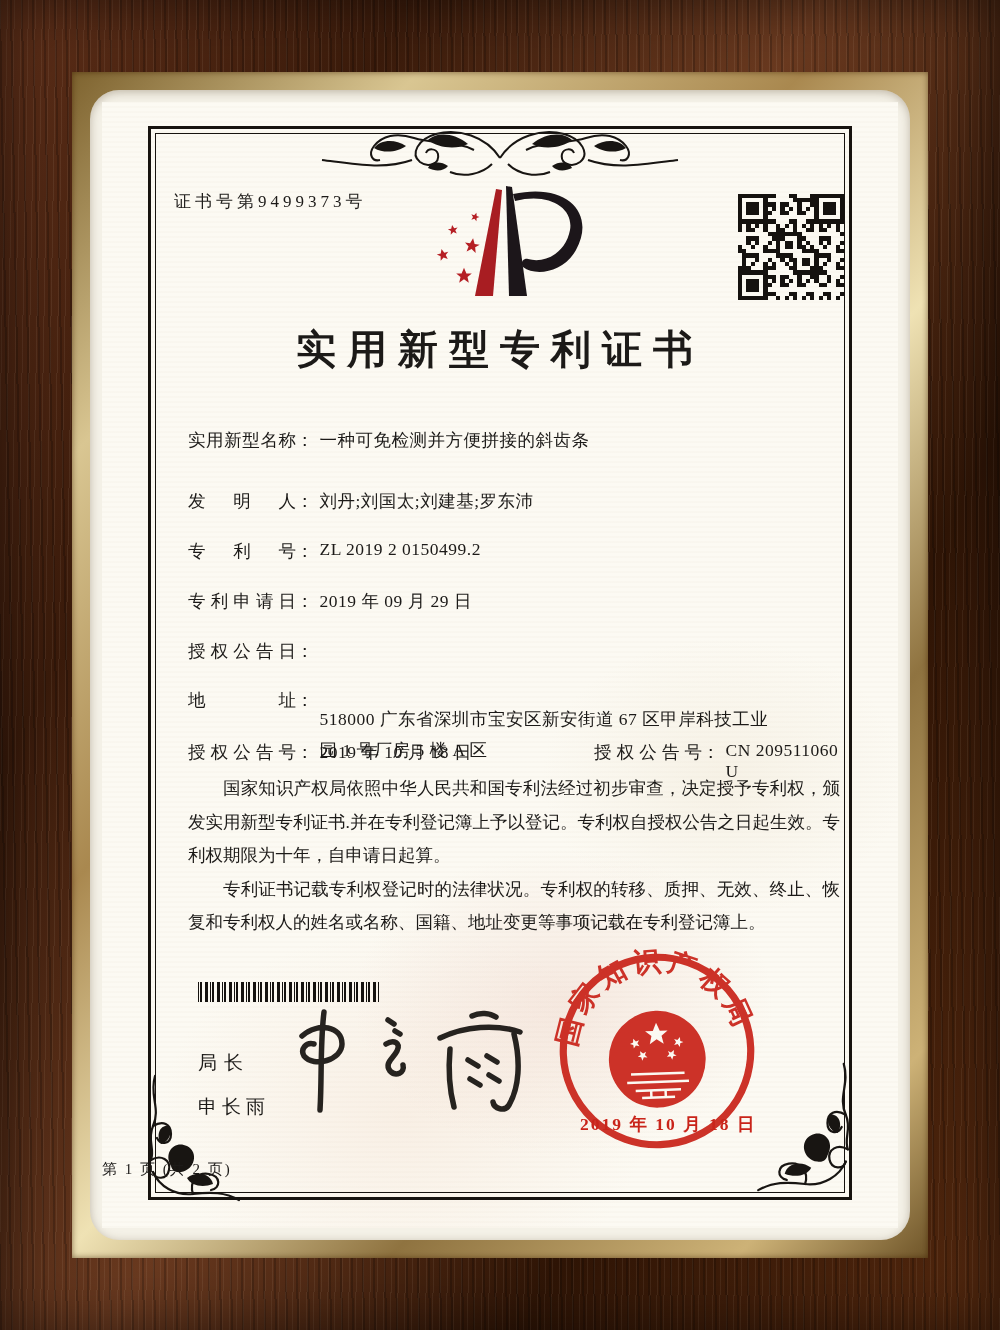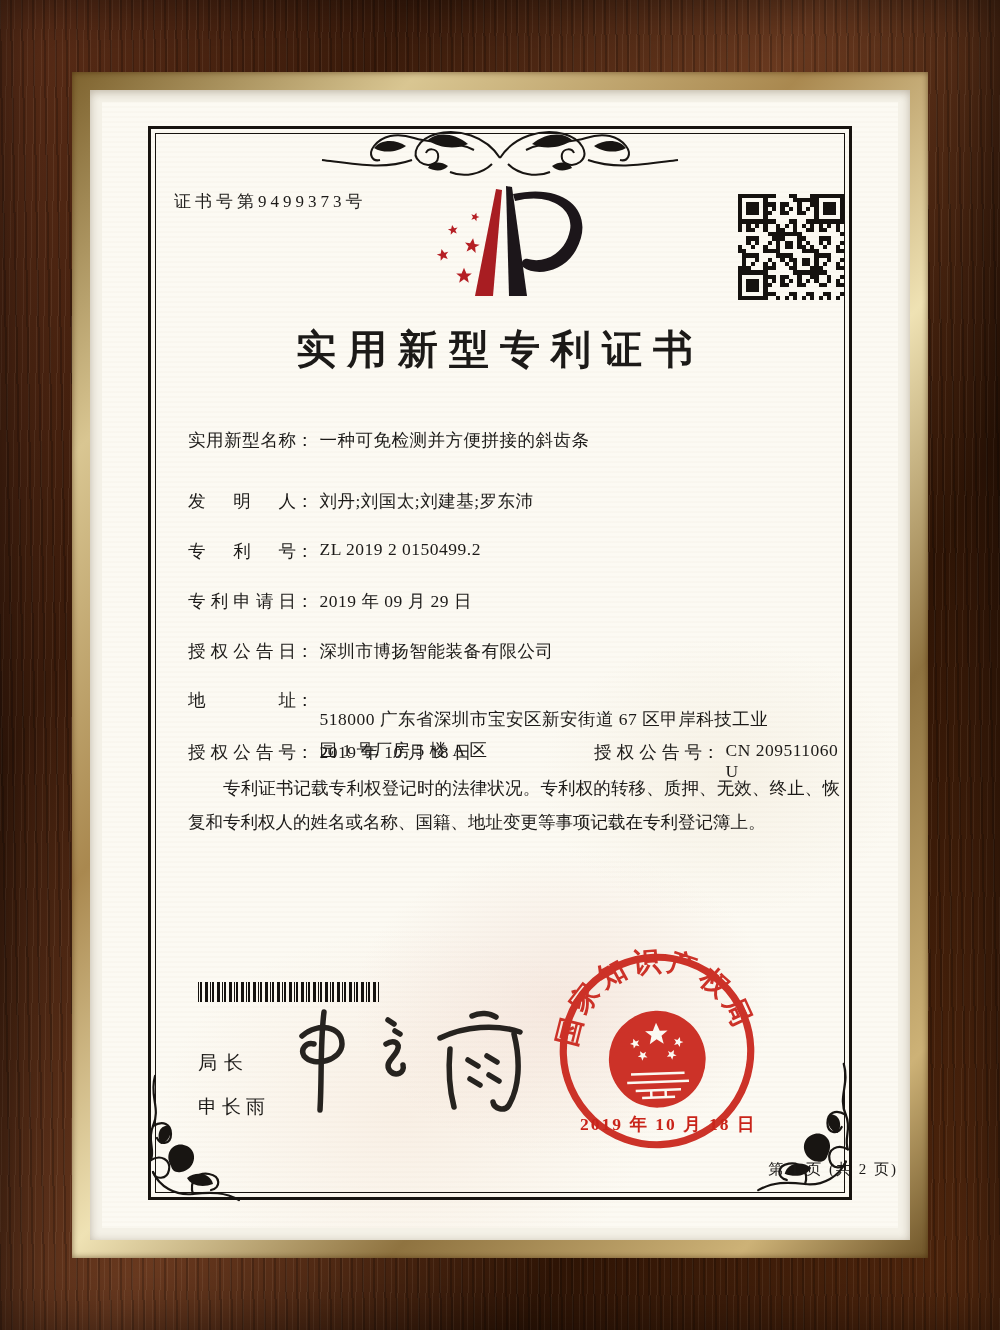--- a/index.html
+++ b/index.html
@@ -18,20 +18,21 @@
     box-shadow:inset 0 0 60px rgba(0,0,0,.55);
   }
   .gold{
     height:100%;box-sizing:border-box;padding:18px;
     background:linear-gradient(132deg,#7e632f,#d9c692 18%,#a9884f 38%,#efe2b4 55%,#8f7340 72%,#cdb277 90%,#6f5529);
     box-shadow:inset 0 0 6px rgba(60,30,0,.6);
   }
   .mat{
     height:100%;box-sizing:border-box;padding:12px;background:#f4f1e7;
     box-shadow:inset 0 2px 10px rgba(90,70,40,.35);
+    border-radius:29px;
   }
   
   .paper{
     position:relative;height:100%;box-sizing:border-box;background:#fcfaf3;
     background-image:
       radial-gradient(300px 220px at 58% 80%, rgba(233,198,186,.33), transparent 70%),
       radial-gradient(340px 260px at 38% 90%, rgba(240,214,196,.30), transparent 72%),
       radial-gradient(260px 200px at 78% 60%, rgba(236,226,206,.35), transparent 70%),
       repeating-linear-gradient(0deg, rgba(205,185,160,.05) 0 2px, transparent 2px 5px);
   }
@@ -45,21 +46,21 @@
   .lab{display:inline-block;width:108px;text-align:justify;text-align-last:justify;flex:0 0 108px;}
   .colon{flex:0 0 auto;margin-right:6px;}
   .val{letter-spacing:.5px;}
   .val-address{width:458px;line-height:1.75;margin-top:16px;}
   .pair2{position:absolute;left:406px;top:0;display:flex;}
   .paras{left:86px;width:652px;top:670px;font-size:17.5px;line-height:1.92;text-align:justify;}
   .paras p{margin:0;text-indent:2em;}
   .director-label{left:96px;top:948px;font-size:19px;letter-spacing:7px;}
   .director-name{left:96px;top:992px;font-size:19px;letter-spacing:5px;font-family:Liberation Mono, monospace;}
   .seal-date{left:478px;top:1010px;font-size:17.5px;letter-spacing:2px;color:#c9241a;font-weight:bold;z-index:6;}
-  .page-footer{left:0;right:0;top:1058px;text-align:right;font-size:15px;letter-spacing:2px;}
+  .page-footer{left:0;right:0;top:1058px;text-align:left;font-size:15px;letter-spacing:2px;}
   
   .logo{left:314px;top:78px;width:186px;height:130px;}
   .qr{left:632px;top:92px;width:114px;height:106px;}
   .qr svg{width:100%;height:100%;shape-rendering:crispEdges;}
   .barcode{left:96px;top:880px;width:214px;height:20px;display:flex;align-items:stretch;}
   .barcode i{display:block;background:#15120f;}
   .signature{left:188px;top:902px;width:246px;height:115px;z-index:4;}
   .seal{left:452px;top:846px;width:206px;height:206px;z-index:5;opacity:.93;transform:rotate(-2deg);}
   .orn-top{left:50%;top:16px;transform:translateX(-50%);width:360px;height:74px;}
   .orn-bl{left:38px;top:972px;width:112px;height:130px;}
@@ -473,39 +474,39 @@
             <span class="val">ZL 2019 2 0150499.2</span>
           </div>
           <div class="abs frow" style="top:487px">
             <span class="lab">专利申请日</span>
               <span class="colon">：</span>
             <span class="val">2019 年 09 月 29 日</span>
           </div>
           <div class="abs frow" style="top:537px">
             <span class="lab">授权公告日</span>
               <span class="colon">：</span>
-            <span class="val">深圳市博扬智能装备有限公司</span>
           </div>
           <div class="abs frow" style="top:586px">
             <span class="lab">地址</span>
               <span class="colon">：</span>
             <span class="val val-address">518000 广东省深圳市宝安区新安街道 67 区甲岸科技工业园 1 号厂房 5 楼 A 区</span>
           </div>
           <div class="abs frow" style="top:638px">
             <span class="lab">授权公告号</span>
               <span class="colon">：</span>
             <span class="val">2019 年 10 月 18 日</span>
             <span class="pair2">
               <span class="lab">授权公告号</span>
                 <span class="colon">：</span>
               <span class="val">CN 209511060 U</span>
             </span>
           </div>
 
           <div class="abs paras">
+            <p>国家知识产权局依照中华人民共和国专利法经过初步审查，决定授予专利权，颁发实用新型专利证书.并在专利登记簿上予以登记。专利权自授权公告之日起生效。专利权期限为十年，自申请日起算。</p>
             <p>专利证书记载专利权登记时的法律状况。专利权的转移、质押、无效、终止、恢复和专利权人的姓名或名称、国籍、地址变更等事项记载在专利登记簿上。</p>
           </div>
 
           <div class="abs barcode" id="barcode">
               <i style="width: 1px; margin-right: 1px;"></i>
               <i style="width: 2px; margin-right: 3px;"></i>
               <i style="width: 3px; margin-right: 2px;"></i>
               <i style="width: 1px; margin-right: 1px;"></i>
               <i style="width: 2px; margin-right: 3px;"></i>
               <i style="width: 3px; margin-right: 2px;"></i>

